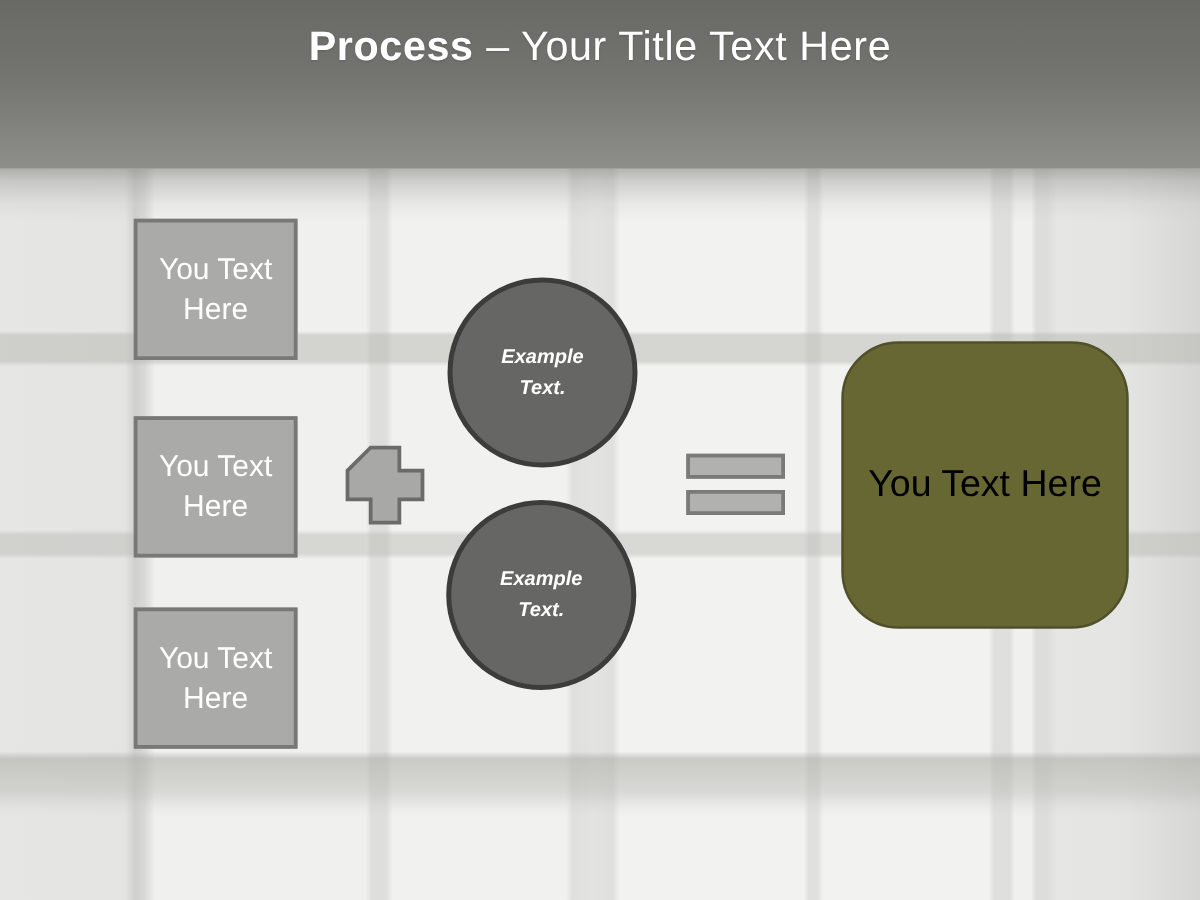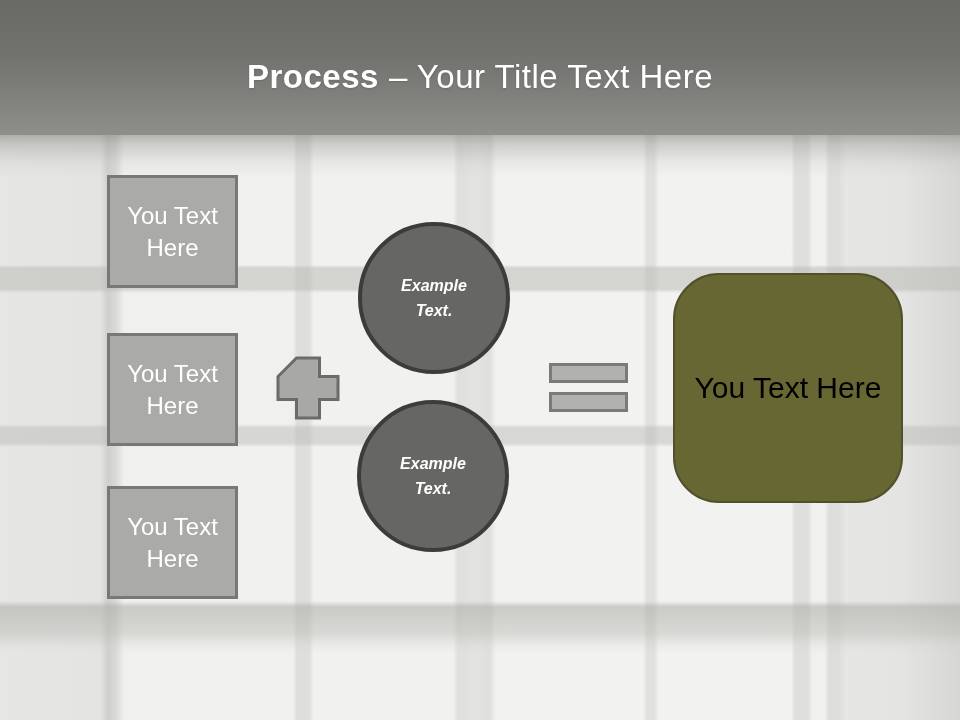--- a/index.html
+++ b/index.html
@@ -28,21 +28,21 @@
         #F2F2F0 643px, #E0E0DE 647px, #E0E0DE 654px, #F2F2F0 659px,
         #F2F2F0 791px, #DFDFDD 795px, #DFDFDD 808px, #F0F0EE 812px,
         #F0F0EE 825px, #DDDDDB 829px, #DDDDDB 838px, #E6E6E4 846px,
         #E4E4E2 900px, #DBDBD9 940px, #D6D6D4 960px);
   }
 
   
   .header{
     position:absolute;left:0;top:0;width:960px;height:135px;
     background:linear-gradient(180deg,#696965 0%, #73736F 45%, var(--header-gray-bottom,#8E8E8A) 100%);
-    display:flex;justify-content:center;align-items:center;
+    display:flex;justify-content:center;align-items:flex-start;
   }
   .title{
     margin:0;padding-top:18px;
     font-size:33px;font-weight:400;color:var(--title-color,#FFFFFF);
     letter-spacing:0.5px;white-space:nowrap;
     text-shadow:0 1px 2px rgba(0,0,0,0.15);
   }
   .title .bold{font-weight:700;}
   .title .rest{margin-left:10px;font-weight:400;}
 

